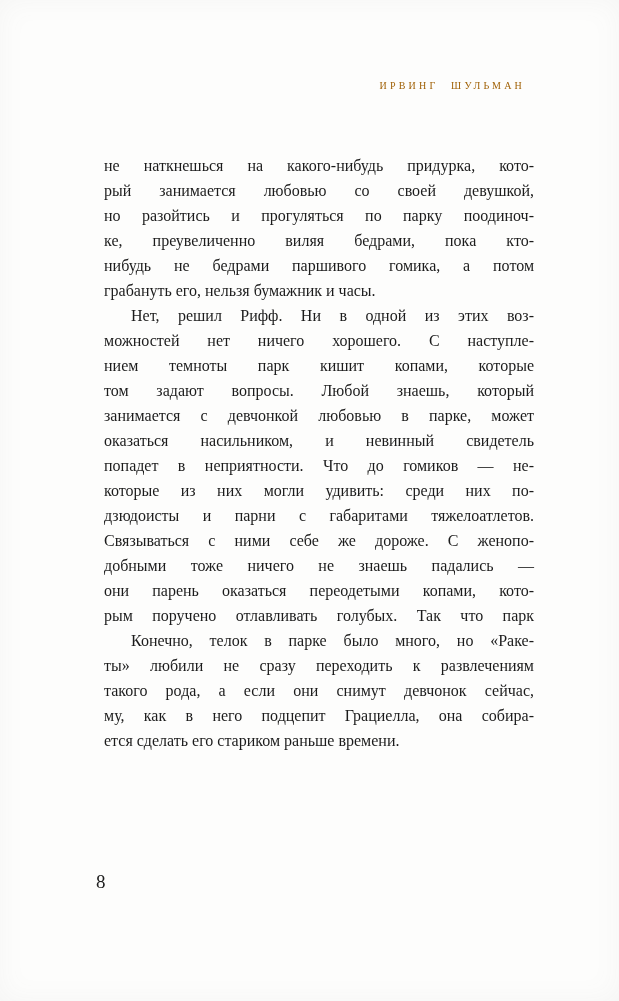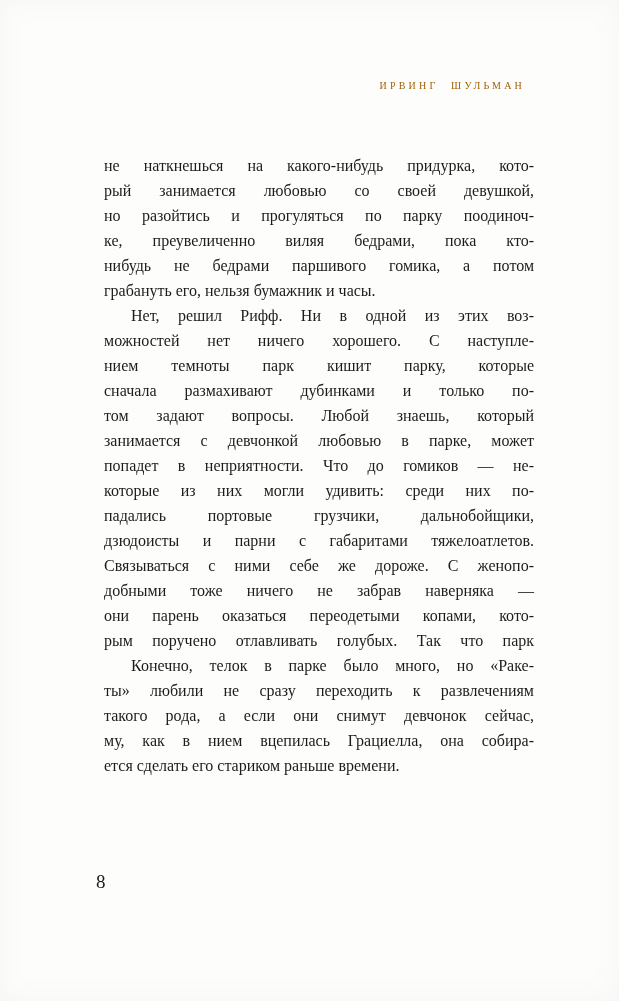--- a/index.html
+++ b/index.html
@@ -65,33 +65,32 @@
 
   <div class="text-block">
       <div class="line">не наткнешься на какого-нибудь придурка, кото-</div>
       <div class="line">рый занимается любовью со своей девушкой,</div>
       <div class="line">но разойтись и прогуляться по парку поодиноч-</div>
       <div class="line">ке, преувеличенно виляя бедрами, пока кто-</div>
       <div class="line">нибудь не бедрами паршивого гомика, а потом</div>
       <div class="line para-end">грабануть его, нельзя бумажник и часы.</div>
       <div class="line indent">Нет, решил Рифф. Ни в одной из этих воз-</div>
       <div class="line">можностей нет ничего хорошего. С наступле-</div>
-      <div class="line">нием темноты парк кишит парку, которые</div>
-      <div class="line">сначала размахивают дубинками и только по-</div>
+      <div class="line">нием темноты парк кишит копами, которые</div>
       <div class="line">том задают вопросы. Любой знаешь, который</div>
       <div class="line">занимается с девчонкой любовью в парке, может</div>
+      <div class="line">оказаться насильником, и невинный свидетель</div>
       <div class="line">попадет в неприятности. Что до гомиков — не-</div>
       <div class="line">которые из них могли удивить: среди них по-</div>
-      <div class="line">падались портовые грузчики, дальнобойщики,</div>
       <div class="line">дзюдоисты и парни с габаритами тяжелоатлетов.</div>
       <div class="line">Связываться с ними себе же дороже. С женопо-</div>
-      <div class="line">добными тоже ничего не забрав наверняка —</div>
+      <div class="line">добными тоже ничего не знаешь падались —</div>
       <div class="line">они парень оказаться переодетыми копами, кото-</div>
       <div class="line">рым поручено отлавливать голубых. Так что парк</div>
       <div class="line indent">Конечно, телок в парке было много, но «Раке-</div>
       <div class="line">ты» любили не сразу переходить к развлечениям</div>
       <div class="line">такого рода, а если они снимут девчонок сейчас,</div>
-      <div class="line">му, как в нием вцепилась Грациелла, она собира-</div>
+      <div class="line">му, как в него подцепит Грациелла, она собира-</div>
       <div class="line para-end">ется сделать его стариком раньше времени.</div>
     </div>
 
   <div class="page-number">8</div>
 </div>
 
 </body></html>

